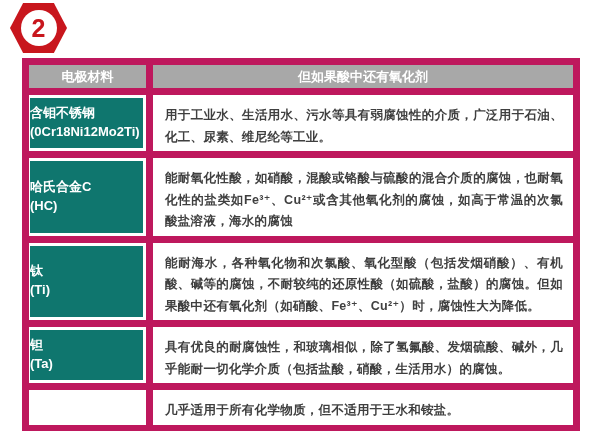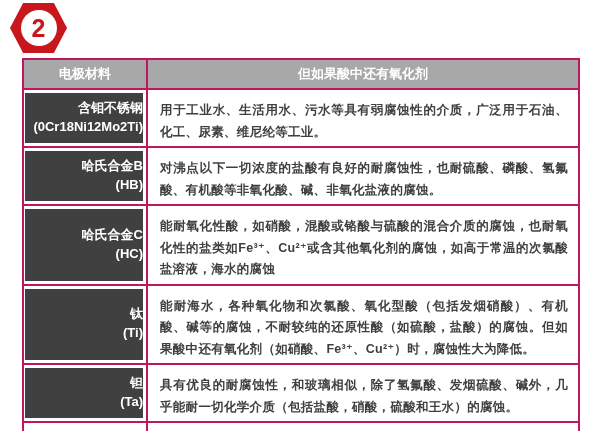--- a/index.html
+++ b/index.html
@@ -14,27 +14,27 @@
          clip-path: polygon(0% 50%, 23% 0%, 77% 0%, 100% 50%, 77% 100%, 23% 100%); flex: 0 0 auto; }
   .hex-circle { width: 36px; height: 36px; border-radius: 50%; background: #ffffff; display: flex; align-items: center; justify-content: center; }
   .hex-num { color: #c8161d; font-size: 25px; font-weight: bold; line-height: 1; }
   .banner { margin-left: -7px; height: 34px; background: #c8161d; border-radius: 9px; display: flex; align-items: center; justify-content: center;
             padding: 0 26px; min-width: 152px; }
   .banner span { color: #ffffff; font-size: 20px; font-weight: bold; letter-spacing: 4px; white-space: nowrap; }
 
   
   table.etable { position: absolute; top: 58px; left: 22px; width: 558px; border-collapse: collapse; table-layout: fixed;
                  border: 2px solid #3c3c3c; }
-  .etable th, .etable td { border: 2px solid #be185d; vertical-align: middle; }
+  .etable th, .etable td { border: 7px solid #be185d; vertical-align: middle; }
   .etable th { background: #a8a8a8; color: #ffffff; font-weight: bold; font-size: 13px; text-align: center; }
   th.col-mat { width: 124px; }
 
   td.mat { position: relative; background: #ffffff; }
-  .mat-wrap { position: absolute; top: 3px; bottom: 3px; left: 1px; right: 3px; background: #404040;
-              display: flex; flex-direction: column; align-items: flex-end; justify-content: center; }
+  .mat-wrap { position: absolute; top: 3px; bottom: 3px; left: 1px; right: 3px; background: #0f766e;
+              display: flex; flex-direction: column; align-items: flex-start; justify-content: center; }
   .mat-wrap span { color: #ffffff; font-weight: bold; font-size: 13px; line-height: 1.45; text-align: center; white-space: nowrap; }
 
   td.desc { background: #ffffff; color: #3f3f3f; font-weight: bold; font-size: 12.5px; line-height: 1.72;
             padding: 10px 10px 3px 12px; letter-spacing: 0.3px; text-align: justify; }
 </style>
 </head>
 <body>
 
 <div class="page">
 
@@ -56,29 +56,20 @@
     <tbody>
       <tr style="height:52px;">
         <td class="mat">
           <div class="mat-wrap">
             <span>含钼不锈钢</span>
             <span>(0Cr18Ni12Mo2Ti)</span>
           </div>
         </td>
         <td class="desc">用于工业水、生活用水、污水等具有弱腐蚀性的介质，广泛用于石油、化工、尿素、维尼纶等工业。</td>
       </tr>
-      <tr style="height:48px;">
-        <td class="mat">
-          <div class="mat-wrap">
-            <span>哈氏合金B</span>
-            <span>(HB)</span>
-          </div>
-        </td>
-        <td class="desc">对沸点以下一切浓度的盐酸有良好的耐腐蚀性，也耐硫酸、磷酸、氢氟酸、有机酸等非氧化酸、碱、非氧化盐液的腐蚀。</td>
-      </tr>
       <tr style="height:64px;">
         <td class="mat">
           <div class="mat-wrap">
             <span>哈氏合金C</span>
             <span>(HC)</span>
           </div>
         </td>
         <td class="desc">能耐氧化性酸，如硝酸，混酸或铬酸与硫酸的混合介质的腐蚀，也耐氧化性的盐类如Fe³⁺、Cu²⁺或含其他氧化剂的腐蚀，如高于常温的次氯酸盐溶液，海水的腐蚀</td>
       </tr>
       <tr style="height:78px;">
@@ -90,21 +81,21 @@
         </td>
         <td class="desc">能耐海水，各种氧化物和次氯酸、氧化型酸（包括发烟硝酸）、有机酸、碱等的腐蚀，不耐较纯的还原性酸（如硫酸，盐酸）的腐蚀。但如果酸中还有氧化剂（如硝酸、Fe³⁺、Cu²⁺）时，腐蚀性大为降低。</td>
       </tr>
       <tr style="height:55px;">
         <td class="mat">
           <div class="mat-wrap">
             <span>钽</span>
             <span>(Ta)</span>
           </div>
         </td>
-        <td class="desc">具有优良的耐腐蚀性，和玻璃相似，除了氢氟酸、发烟硫酸、碱外，几乎能耐一切化学介质（包括盐酸，硝酸，硫酸和王水）的腐蚀。</td>
+        <td class="desc">具有优良的耐腐蚀性，和玻璃相似，除了氢氟酸、发烟硫酸、碱外，几乎能耐一切化学介质（包括盐酸，硝酸，生活用水）的腐蚀。</td>
       </tr>
       <tr style="height:23px;">
         <td class="mat">
           
         </td>
         <td class="desc">几乎适用于所有化学物质，但不适用于王水和铵盐。</td>
       </tr>
     </tbody>
   </table>
 

